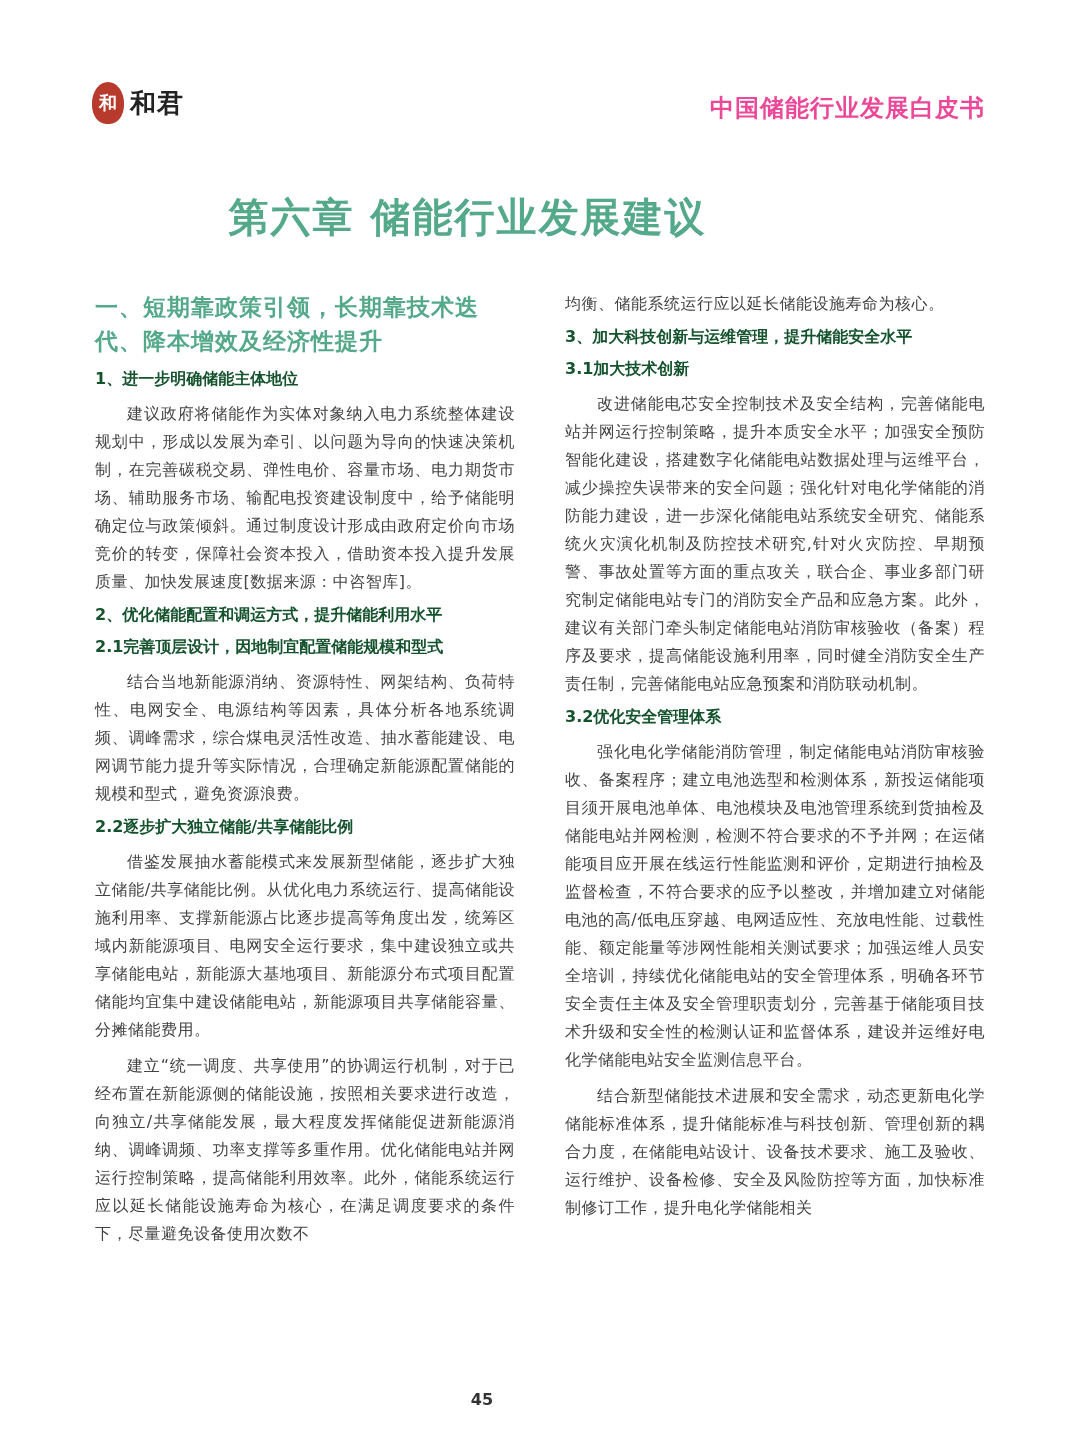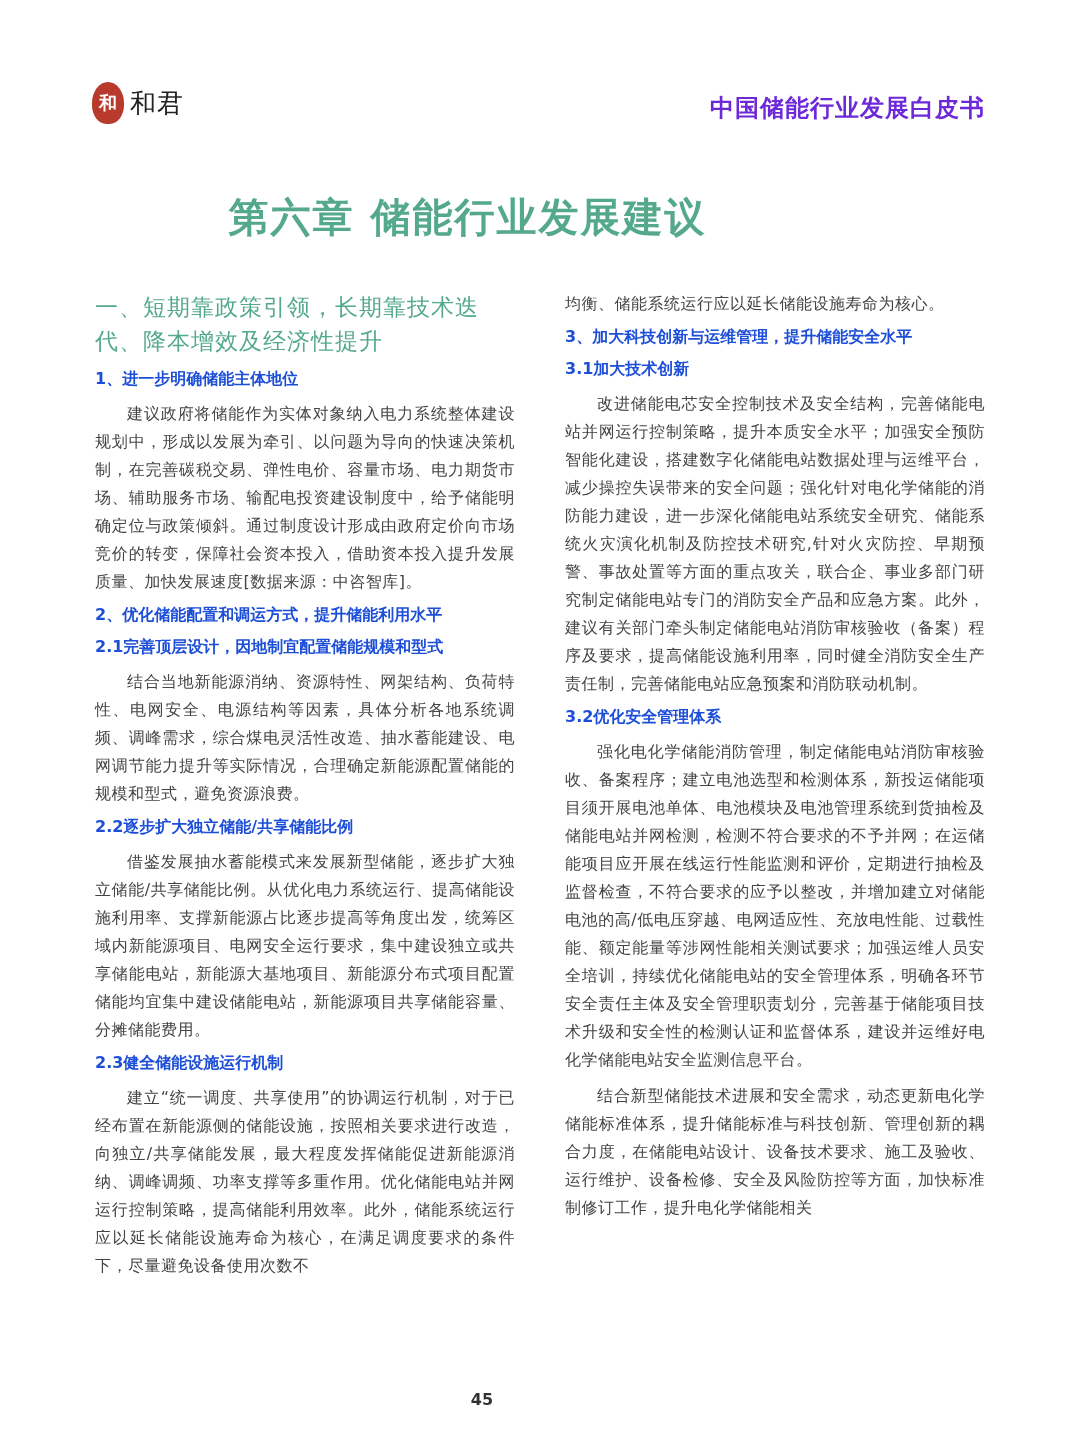--- a/index.html
+++ b/index.html
@@ -7,31 +7,31 @@
     width: 1080px; height: 1455px; background: #ffffff; position: relative; overflow: hidden;
     font-family: "DejaVu Sans", "Liberation Sans", sans-serif; color: #333333;
   }
   .header { position: absolute; top: 82px; left: 92px; right: 95px; height: 50px; }
   .logo { position: absolute; left: 0; top: 0; display: flex; align-items: center; }
   .logo-seal {
     width: 32px; height: 42px; background: #b83a2c; border-radius: 50% 50% 45% 45%;
     color: #fff; font-size: 18px; font-weight: bold; display: flex; align-items: center; justify-content: center;
     font-family: "DejaVu Serif", serif;
   }
-  .logo-text { margin-left: 6px; font-size: 26px; font-weight: normal; color: #222; letter-spacing: 1px; }
-  .book-title { position: absolute; right: 0; top: 10px; font-size: 24px; font-weight: bold; color: #6d28d9; letter-spacing: 1px; }
+  .logo-text { margin-left: 6px; font-size: 26px; font-weight: bold; color: #222; letter-spacing: 1px; }
+  .book-title { position: absolute; right: 0; top: 10px; font-size: 24px; font-weight: bold; color: #ec4899; letter-spacing: 1px; }
   .chapter-title {
     position: absolute; top: 190px; left: 0; width: 935px; text-align: center;
     font-size: 40px; font-weight: bold; color: #55a98b; letter-spacing: 2px;
   }
   .col { position: absolute; top: 290px; width: 420px; }
   .col-left { left: 95px; }
   .col-right { left: 565px; }
-  .h1 { font-size: 23px; font-weight: normal; color: #55a98b; line-height: 34px; margin: 0 0 10px 0; letter-spacing: 1px; }
-  .h2 { font-size: 16px; font-weight: bold; color: #1d4ed8; line-height: 22px; margin: 6px 0 10px 0; }
+  .h1 { font-size: 23px; font-weight: bold; color: #55a98b; line-height: 34px; margin: 0 0 10px 0; letter-spacing: 1px; }
+  .h2 { font-size: 16px; font-weight: bold; color: #14532d; line-height: 22px; margin: 6px 0 10px 0; }
   .p { font-size: 16px; color: #444; line-height: 28px; margin: 0 0 8px 0; text-indent: 2em; text-align: justify; letter-spacing: 0.5px; }
   .p.cont { text-indent: 0; }
   .page-num { position: absolute; top: 1390px; left: 0; width: 964px; text-align: center; font-size: 16px; font-weight: bold; color: #333; }
 </style>
 </head>
 <body>
 
 <div class="header">
   <div class="logo">
     <div class="logo-seal">和</div>
@@ -44,21 +44,20 @@
 
 <div class="col col-left">
   <div class="h1">一、短期靠政策引领，长期靠技术迭代、降本增效及经济性提升</div>
   <div class="h2">1、进一步明确储能主体地位</div>
   <p class="p">建议政府将储能作为实体对象纳入电力系统整体建设规划中，形成以发展为牵引、以问题为导向的快速决策机制，在完善碳税交易、弹性电价、容量市场、电力期货市场、辅助服务市场、输配电投资建设制度中，给予储能明确定位与政策倾斜。通过制度设计形成由政府定价向市场竞价的转变，保障社会资本投入，借助资本投入提升发展质量、加快发展速度[数据来源：中咨智库]。</p>
   <div class="h2">2、优化储能配置和调运方式，提升储能利用水平</div>
   <div class="h2">2.1完善顶层设计，因地制宜配置储能规模和型式</div>
   <p class="p">结合当地新能源消纳、资源特性、网架结构、负荷特性、电网安全、电源结构等因素，具体分析各地系统调频、调峰需求，综合煤电灵活性改造、抽水蓄能建设、电网调节能力提升等实际情况，合理确定新能源配置储能的规模和型式，避免资源浪费。</p>
   <div class="h2">2.2逐步扩大独立储能/共享储能比例</div>
   <p class="p">借鉴发展抽水蓄能模式来发展新型储能，逐步扩大独立储能/共享储能比例。从优化电力系统运行、提高储能设施利用率、支撑新能源占比逐步提高等角度出发，统筹区域内新能源项目、电网安全运行要求，集中建设独立或共享储能电站，新能源大基地项目、新能源分布式项目配置储能均宜集中建设储能电站，新能源项目共享储能容量、分摊储能费用。</p>
-  <div class="h2">2.3健全储能设施运行机制</div>
   <p class="p">建立“统一调度、共享使用”的协调运行机制，对于已经布置在新能源侧的储能设施，按照相关要求进行改造，向独立/共享储能发展，最大程度发挥储能促进新能源消纳、调峰调频、功率支撑等多重作用。优化储能电站并网运行控制策略，提高储能利用效率。此外，储能系统运行应以延长储能设施寿命为核心，在满足调度要求的条件下，尽量避免设备使用次数不</p>
 </div>
 
 <div class="col col-right">
   <p class="p cont">均衡、储能系统运行应以延长储能设施寿命为核心。</p>
   <div class="h2">3、加大科技创新与运维管理，提升储能安全水平</div>
   <div class="h2">3.1加大技术创新</div>
   <p class="p">改进储能电芯安全控制技术及安全结构，完善储能电站并网运行控制策略，提升本质安全水平；加强安全预防智能化建设，搭建数字化储能电站数据处理与运维平台，减少操控失误带来的安全问题；强化针对电化学储能的消防能力建设，进一步深化储能电站系统安全研究、储能系统火灾演化机制及防控技术研究,针对火灾防控、早期预警、事故处置等方面的重点攻关，联合企、事业多部门研究制定储能电站专门的消防安全产品和应急方案。此外，建议有关部门牵头制定储能电站消防审核验收（备案）程序及要求，提高储能设施利用率，同时健全消防安全生产责任制，完善储能电站应急预案和消防联动机制。</p>
   <div class="h2">3.2优化安全管理体系</div>
   <p class="p">强化电化学储能消防管理，制定储能电站消防审核验收、备案程序；建立电池选型和检测体系，新投运储能项目须开展电池单体、电池模块及电池管理系统到货抽检及储能电站并网检测，检测不符合要求的不予并网；在运储能项目应开展在线运行性能监测和评价，定期进行抽检及监督检查，不符合要求的应予以整改，并增加建立对储能电池的高/低电压穿越、电网适应性、充放电性能、过载性能、额定能量等涉网性能相关测试要求；加强运维人员安全培训，持续优化储能电站的安全管理体系，明确各环节安全责任主体及安全管理职责划分，完善基于储能项目技术升级和安全性的检测认证和监督体系，建设并运维好电化学储能电站安全监测信息平台。</p>

